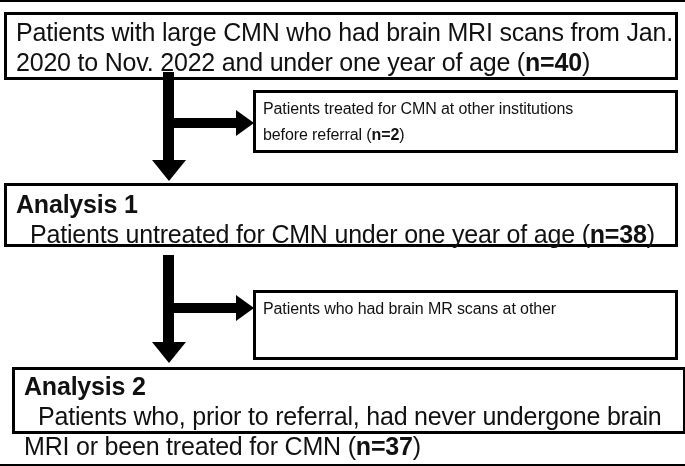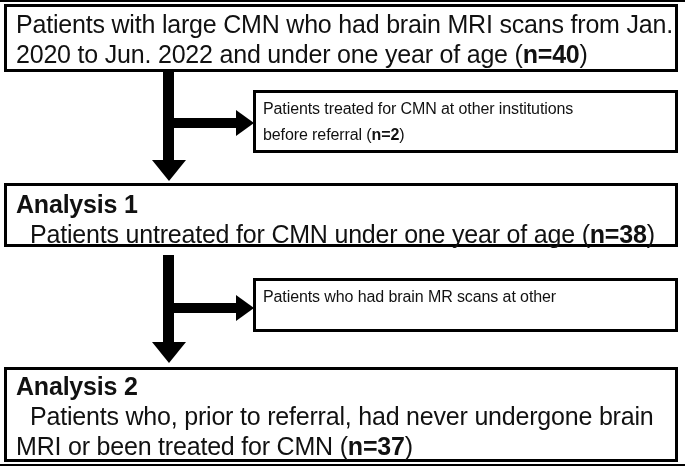--- a/index.html
+++ b/index.html
@@ -41,25 +41,25 @@
   .box.side {
     font-size: 16px;
     line-height: 26px;
     letter-spacing: -0.1px;
     padding: 3px 7px;
   }
   .line { white-space: nowrap; }
   .line.indent { padding-left: 14px; }
   .bold, b { font-weight: bold; }
 
-  #box-enrollment { left: 4px;   top: 4px;   width: 674px; height: 68px; }
+  #box-enrollment { left: 4px;   top: 12px;   width: 674px; height: 68px; }
   #box-excluded-1 { left: 253px; top: 90px;  width: 425px; height: 63px; }
   #box-analysis-1 { left: 4px;   top: 183px; width: 674px; height: 64px; padding-top: 3px; }
-  #box-excluded-2 { left: 253px; top: 278px; width: 425px; height: 54px; }
-  #box-analysis-2 { left: 4px;   top: 367px; width: 674px; height: 95px; padding-top: 1px; }
+  #box-excluded-2 { left: 253px; top: 290px; width: 425px; height: 70px; }
+  #box-analysis-2 { left: 12px;   top: 367px; width: 674px; height: 67px; padding-top: 1px; }
 
   .stem-v {
     position: absolute;
     width: 11px;
     background: #000000;
   }
   #arrow1-stem { left: 163px; top: 72px;  height: 90px; }
   #arrow2-stem { left: 163px; top: 255px; height: 88px; }
 
   .head-down {
@@ -92,21 +92,21 @@
 </style>
 </head>
 <body>
 
 <div class="figure">
 
   <div class="hairline top"></div>
 
   <div class="box main" id="box-enrollment">
     <div class="line">Patients with large CMN who had brain MRI scans from Jan.</div>
-    <div class="line"><span>2020 to Jun. 2022 and under one year of age (</span><b>n=40</b><span>)</span></div>
+    <div class="line"><span>2020 to Nov. 2022 and under one year of age (</span><b>n=40</b><span>)</span></div>
   </div>
 
   <div class="stem-v" id="arrow1-stem"></div>
   <div class="head-down" id="arrow1-head"></div>
 
   <div class="stem-h" id="branch1-stem"></div>
   <div class="head-right" id="branch1-head"></div>
 
   <div class="box side" id="box-excluded-1">
     <div class="line">Patients treated for CMN at other institutions</div>

